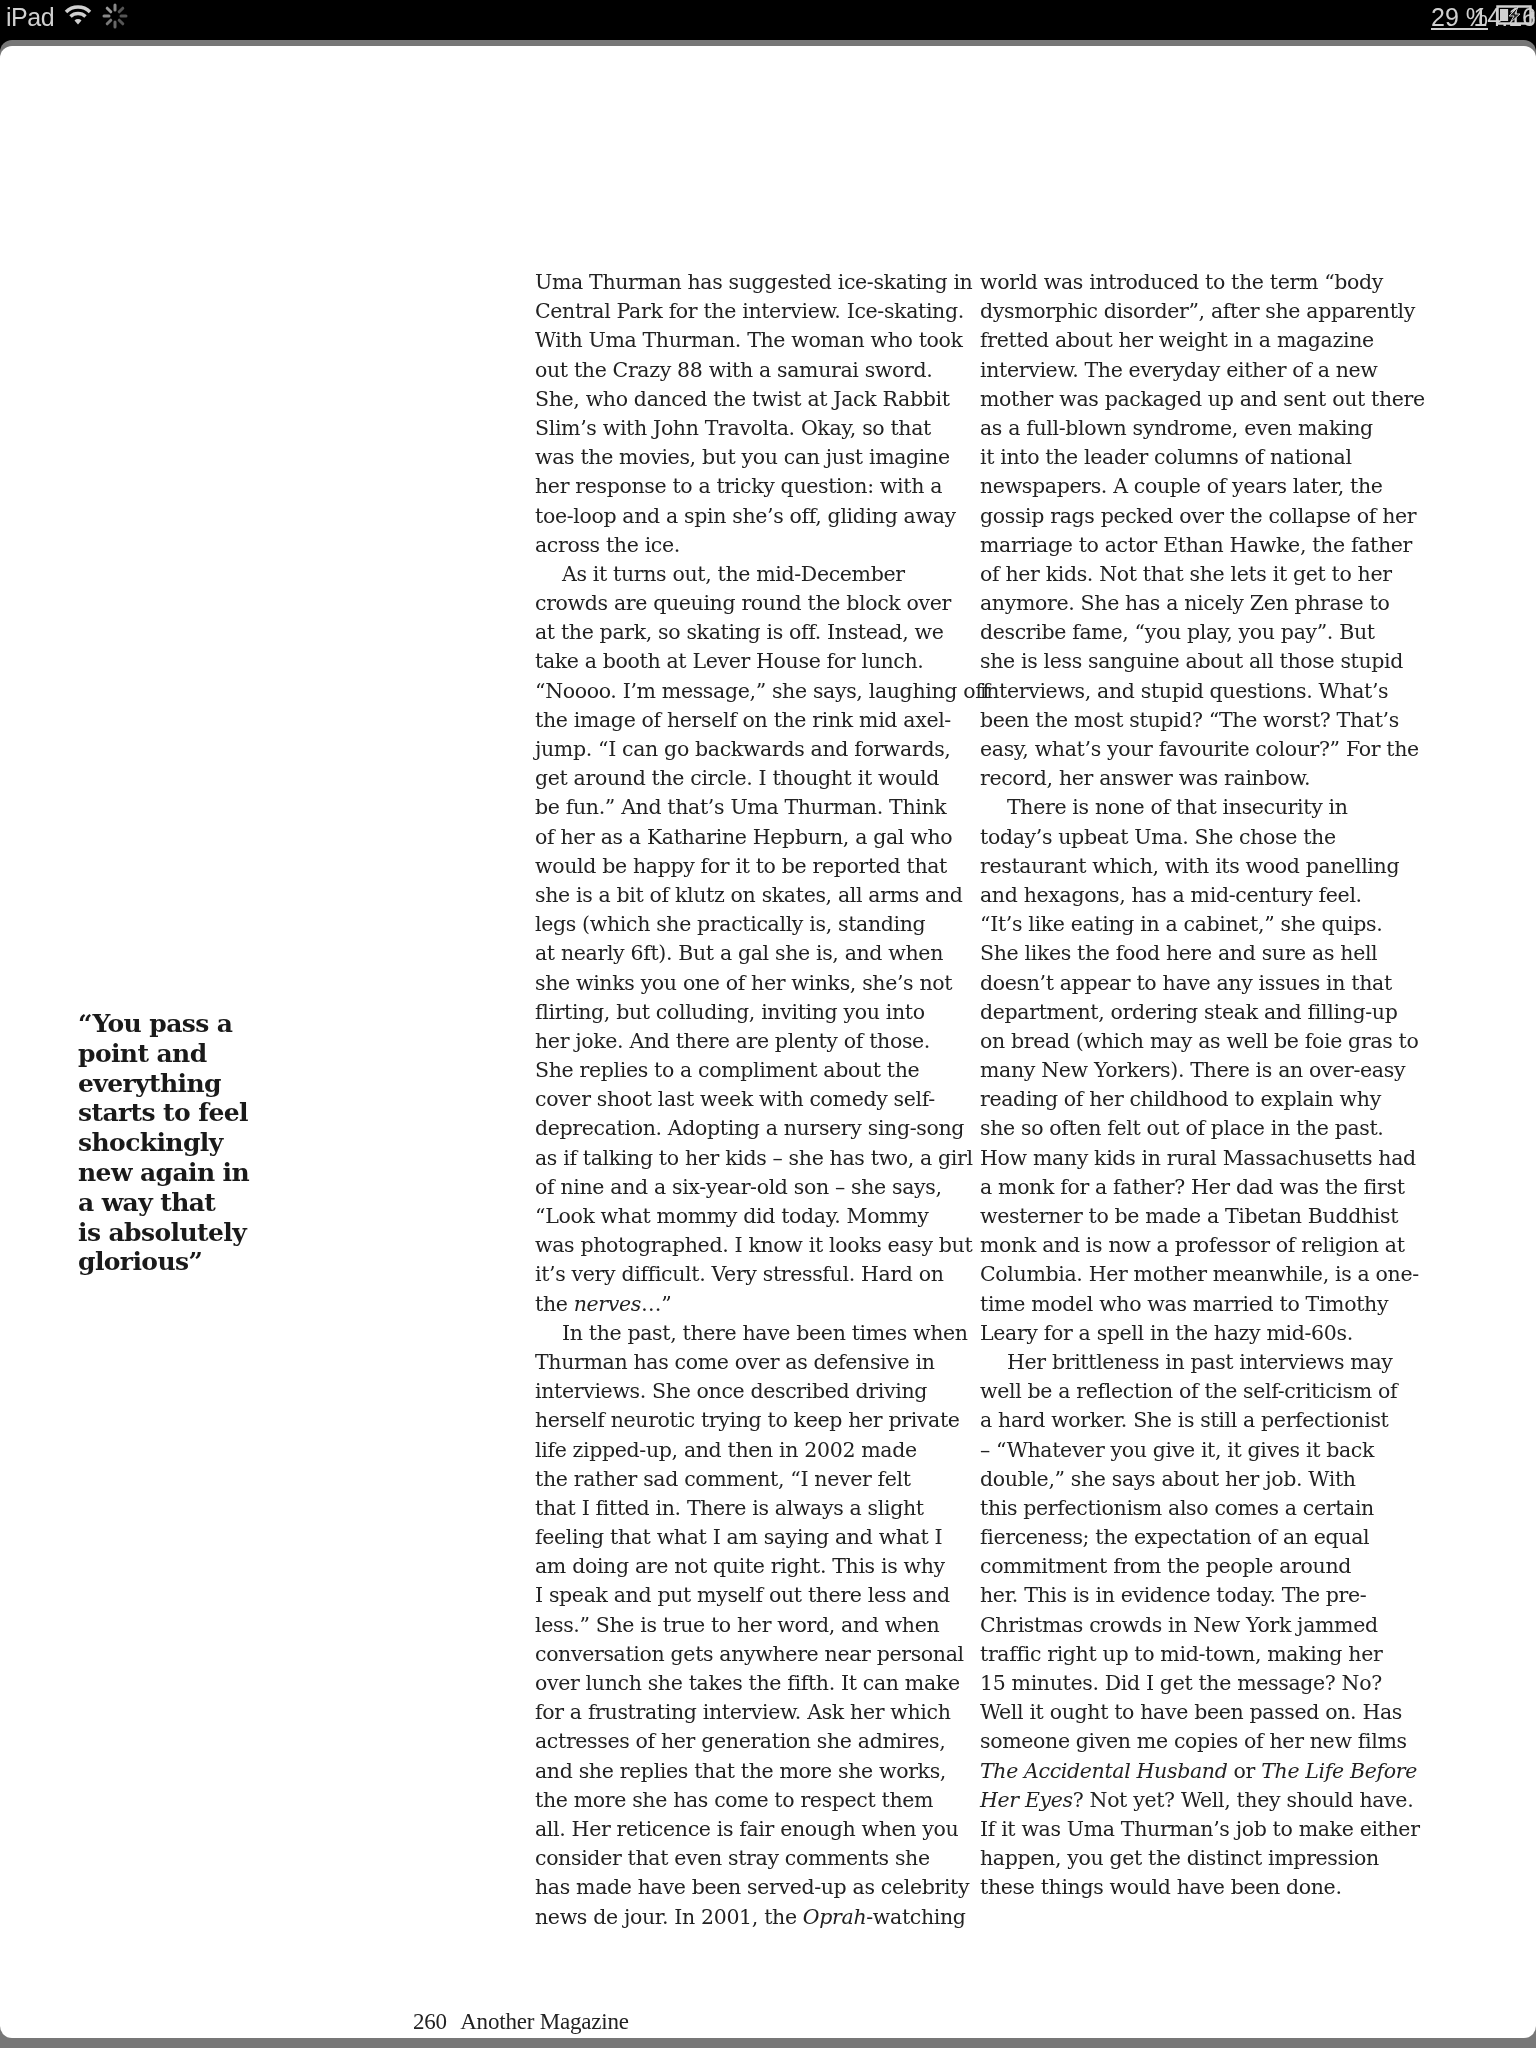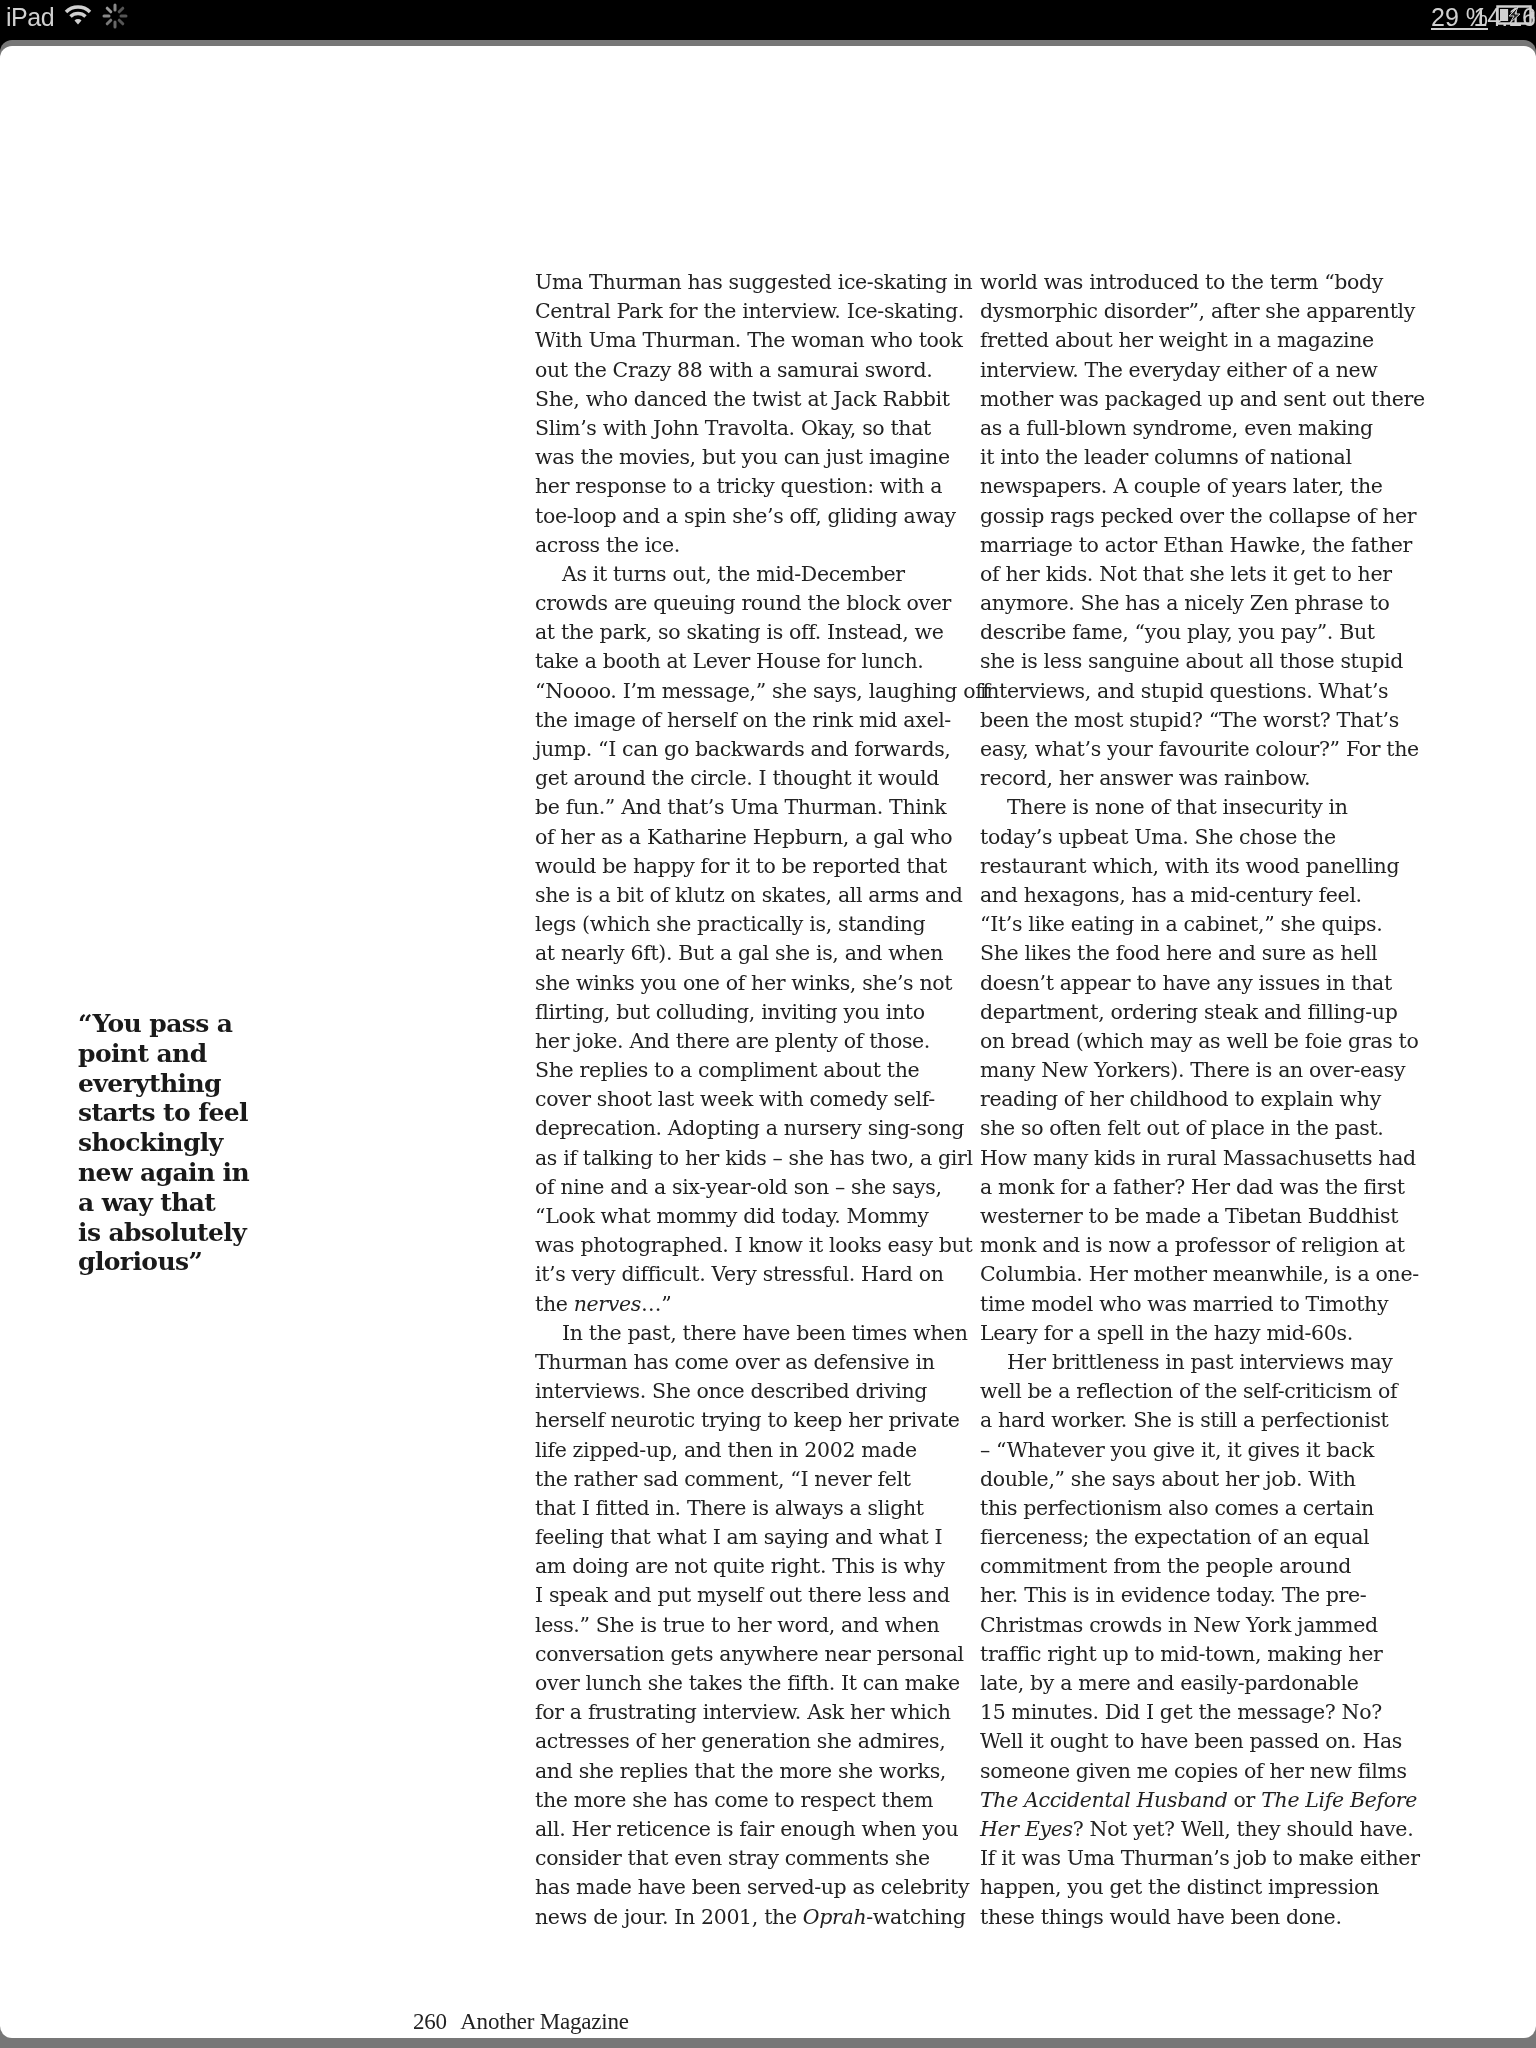--- a/index.html
+++ b/index.html
@@ -201,21 +201,20 @@
       <span class="line"><span>well be a reflection of the self-criticism of</span></span>
       <span class="line"><span>a hard worker. She is still a perfectionist</span></span>
       <span class="line"><span>– “Whatever you give it, it gives it back</span></span>
       <span class="line"><span>double,” she says about her job. With</span></span>
       <span class="line"><span>this perfectionism also comes a certain</span></span>
       <span class="line"><span>fierceness; the expectation of an equal</span></span>
       <span class="line"><span>commitment from the people around</span></span>
       <span class="line"><span>her. This is in evidence today. The pre-</span></span>
       <span class="line"><span>Christmas crowds in New York jammed</span></span>
       <span class="line"><span>traffic right up to mid-town, making her</span></span>
-      <span class="line"><span>late, by a mere and easily-pardonable</span></span>
       <span class="line"><span>15 minutes. Did I get the message? No?</span></span>
       <span class="line"><span>Well it ought to have been passed on. Has</span></span>
       <span class="line"><span>someone given me copies of her new films</span></span>
       <span class="line"><em>The Accidental Husband</em><span> or </span><em>The Life Before</em></span>
       <span class="line"><em>Her Eyes</em><span>? Not yet? Well, they should have.</span></span>
       <span class="line"><span>If it was Uma Thurman’s job to make either</span></span>
       <span class="line"><span>happen, you get the distinct impression</span></span>
       <span class="line"><span>these things would have been done.</span></span>
     </div>
 

